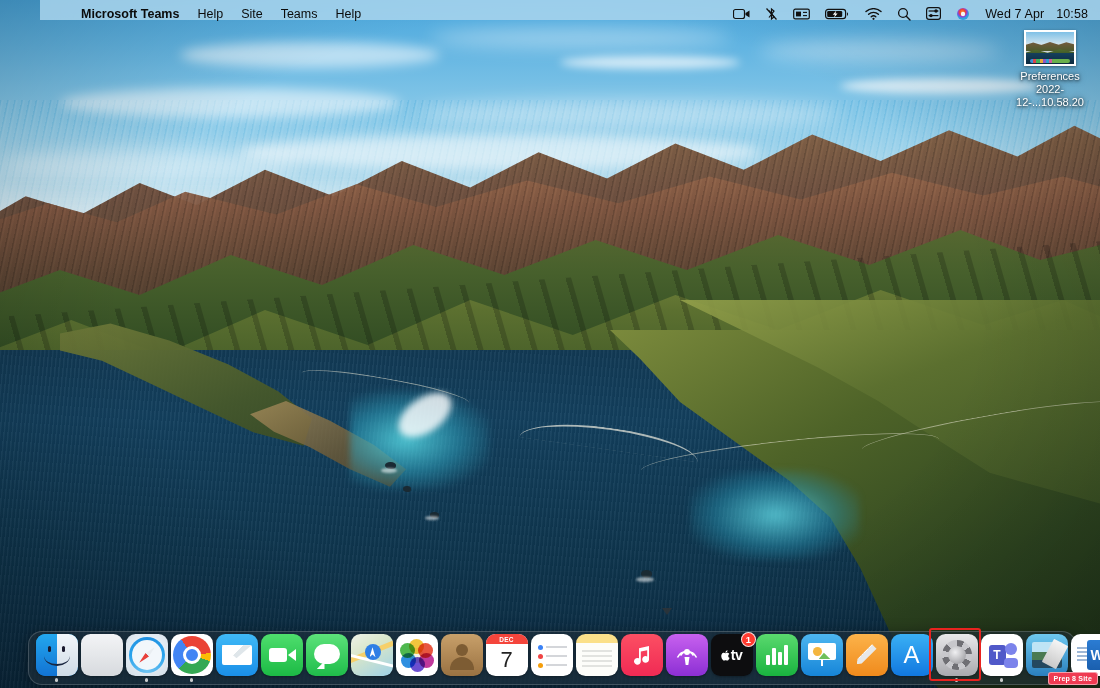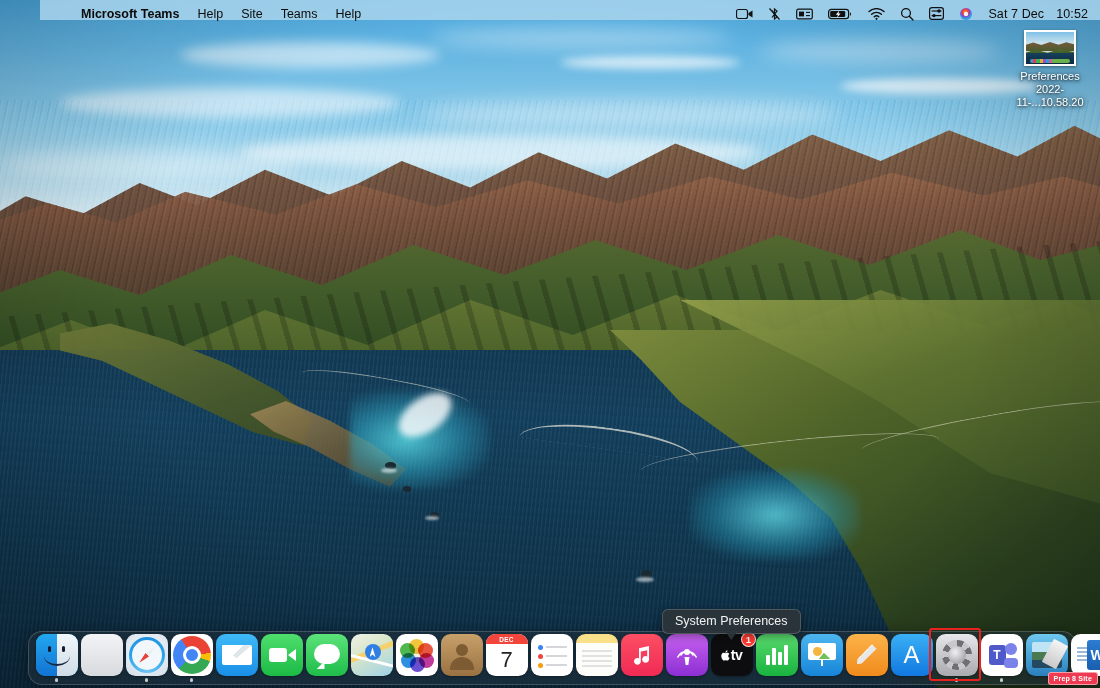--- a/index.html
+++ b/index.html
@@ -500,41 +500,40 @@
               <stop offset="0%" stop-color="#ff9a2e"></stop>
               <stop offset="45%" stop-color="#f0452f"></stop>
               <stop offset="75%" stop-color="#8f3fd6"></stop>
               <stop offset="100%" stop-color="#2f9fe0"></stop>
             </radialGradient>
           </defs>
         <circle cx="7" cy="7" r="6" fill="url(#sg)"></circle>
           <circle cx="7" cy="7" r="2.2" fill="#f5f5f5"></circle>
       </svg>
     </div>
-    <div class="mb-clock">Sat 7 Dec</div>
-    <div class="mb-clock">10:52</div>
+    <div class="mb-clock">Wed 7 Apr</div>
+    <div class="mb-clock">10:58</div>
   </div>
 </div>
 
 <div id="desktop-icon">
   <div class="di-thumb">
     <div class="t-sky"></div>
       <div class="t-mtn"></div>
       <div class="t-hill"></div>
       <div class="t-sea"></div>
       <div class="t-dock"></div>
   </div>
   <div class="di-label">
     <div>Preferences</div>
-    <div>2022-11-...10.58.20</div>
+    <div>2022-12-...10.58.20</div>
   </div>
 </div>
 
 <div id="dock-tooltip">
-  <div class="tt-body">System Preferences</div>
   <div class="tt-arrow"></div>
 </div>
 
 <div id="dock">
 
   <div class="dock-item">
     <div class="icon finder">
       <div class="lhs"></div>
         <div class="rhs"></div>
       <div class="eye" style="left:12px"></div>

